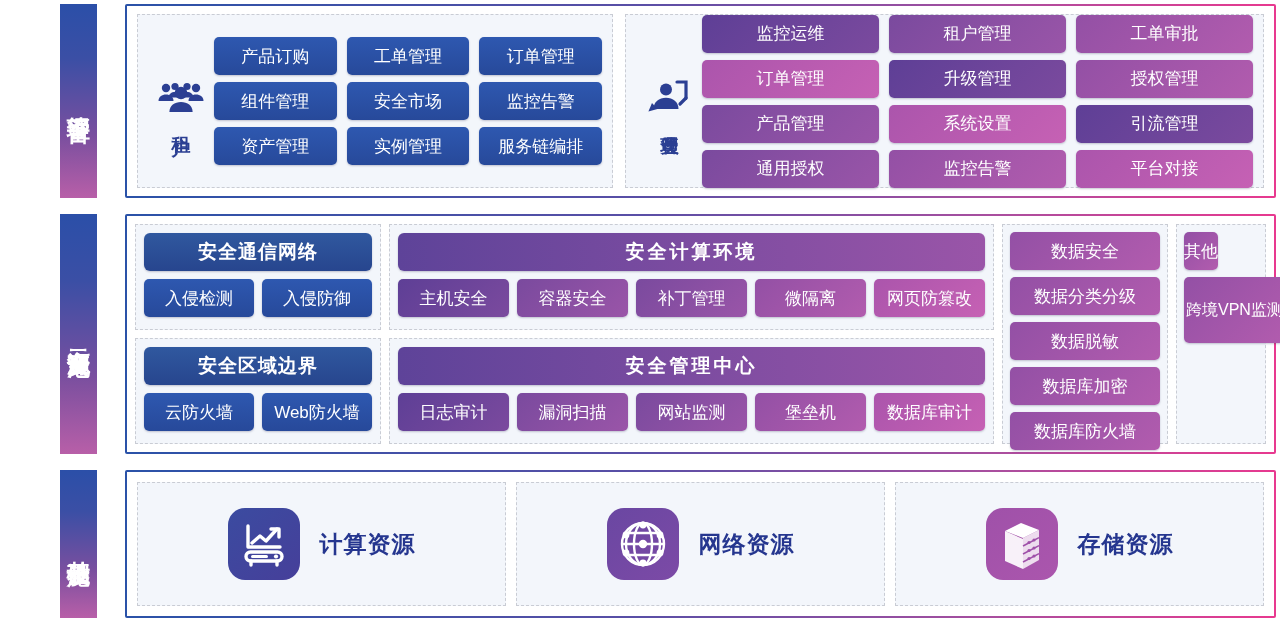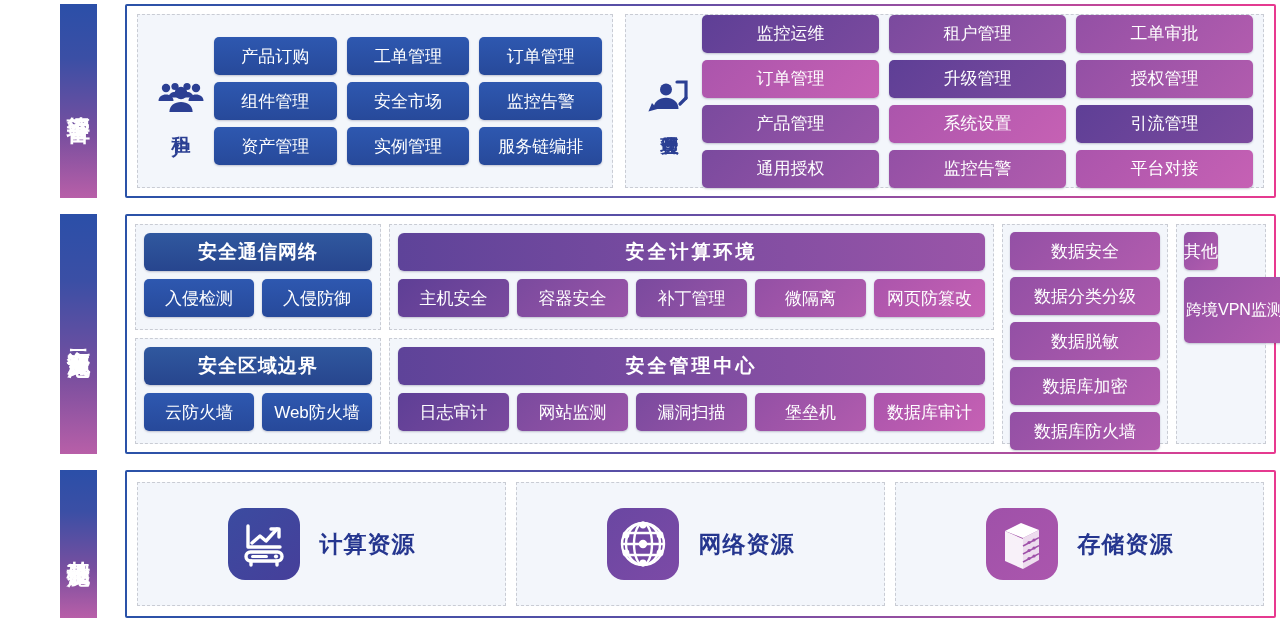--- a/index.html
+++ b/index.html
@@ -224,22 +224,22 @@
               <div class="cell p2">容器安全</div>
               <div class="cell p2">补丁管理</div>
               <div class="cell p3">微隔离</div>
               <div class="cell p4">网页防篡改</div>
             </div>
           </div>
           <div class="dgroup block">
             <div class="hdr hdr-purple">安全管理中心</div>
             <div class="row">
               <div class="cell p1">日志审计</div>
+              <div class="cell p2">漏洞扫描</div>
               <div class="cell p2">网站监测</div>
-              <div class="cell p2">漏洞扫描</div>
               <div class="cell p3">堡垒机</div>
               <div class="cell p4">数据库审计</div>
             </div>
           </div>
         </div>
 
         <div class="dgroup dcol pool-data">
           <div class="cell p3">数据安全</div>
           <div class="cell p3">数据分类分级</div>
           <div class="cell p3">数据脱敏</div>

